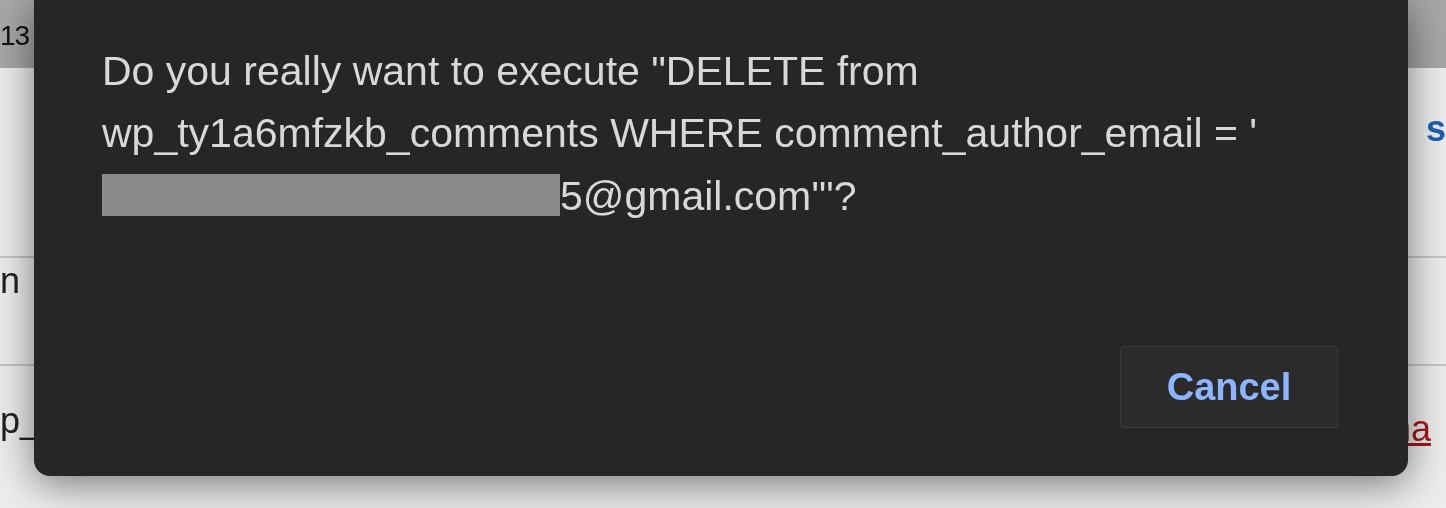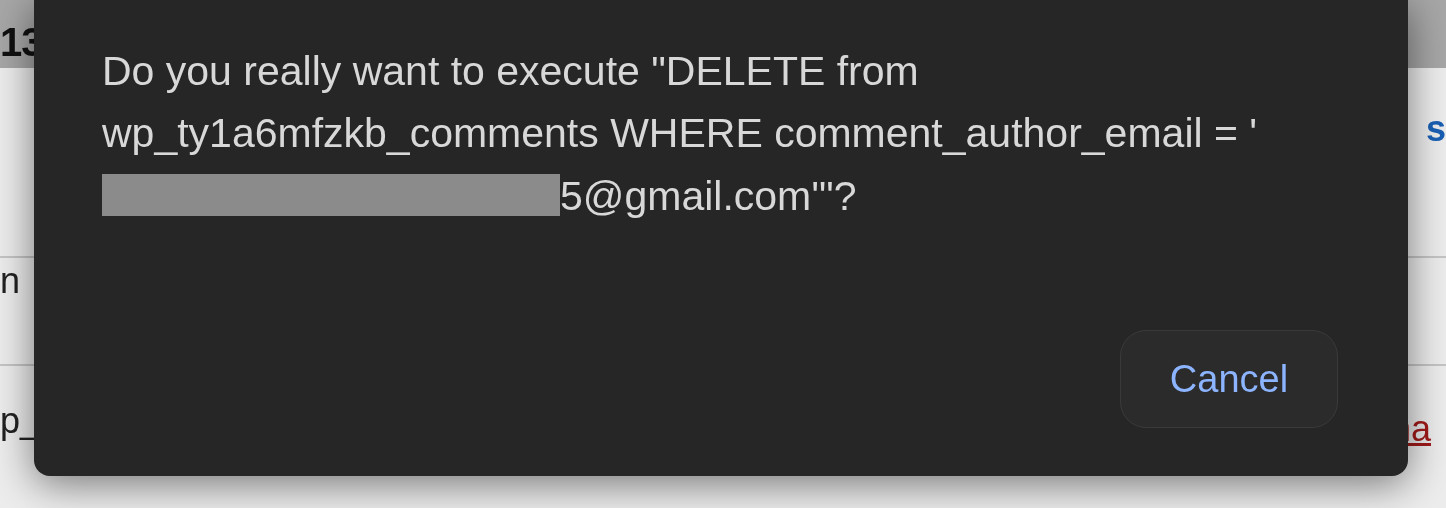--- a/index.html
+++ b/index.html
@@ -29,22 +29,22 @@
       left: 0;
       right: 0;
       height: 68px;
       background: #a7a7a7;
     }
 
     .bg-number {
       position: absolute;
       top: 20px;
       left: 0;
-      font-size: 40px;
-      font-weight: 700;
+      font-size: 28px;
+      font-weight: 400;
       color: #111;
       letter-spacing: -1px;
     }
 
     .bg-link-right {
       position: absolute;
       top: 108px;
       right: 0;
       font-size: 36px;
       font-weight: 600;
@@ -124,24 +124,24 @@
       display: flex;
       gap: 24px;
       justify-content: flex-end;
       margin-top: auto;
       padding-bottom: 8px;
       padding-right: 2px;
     }
 
     .btn {
       min-width: 218px;
-      height: 98px;
-      border-radius: 26px;
+      height: 82px;
+      border-radius: 3px;
       font-size: 38px;
-      font-weight: 400;
+      font-weight: 700;
       display: flex;
       align-items: center;
       justify-content: center;
       cursor: pointer;
       border: none;
       font-family: inherit;
     }
 
     .btn-cancel {
       background: #2b2b2b;

